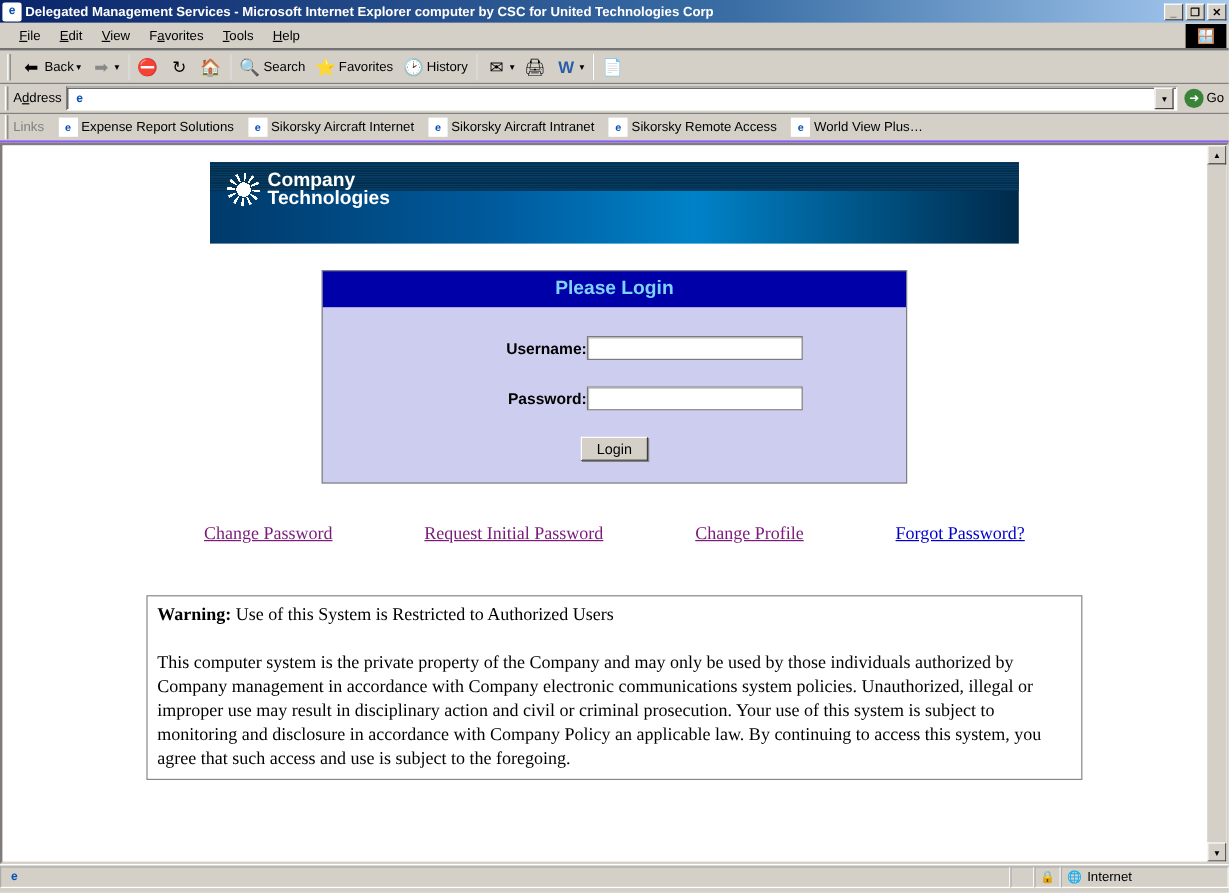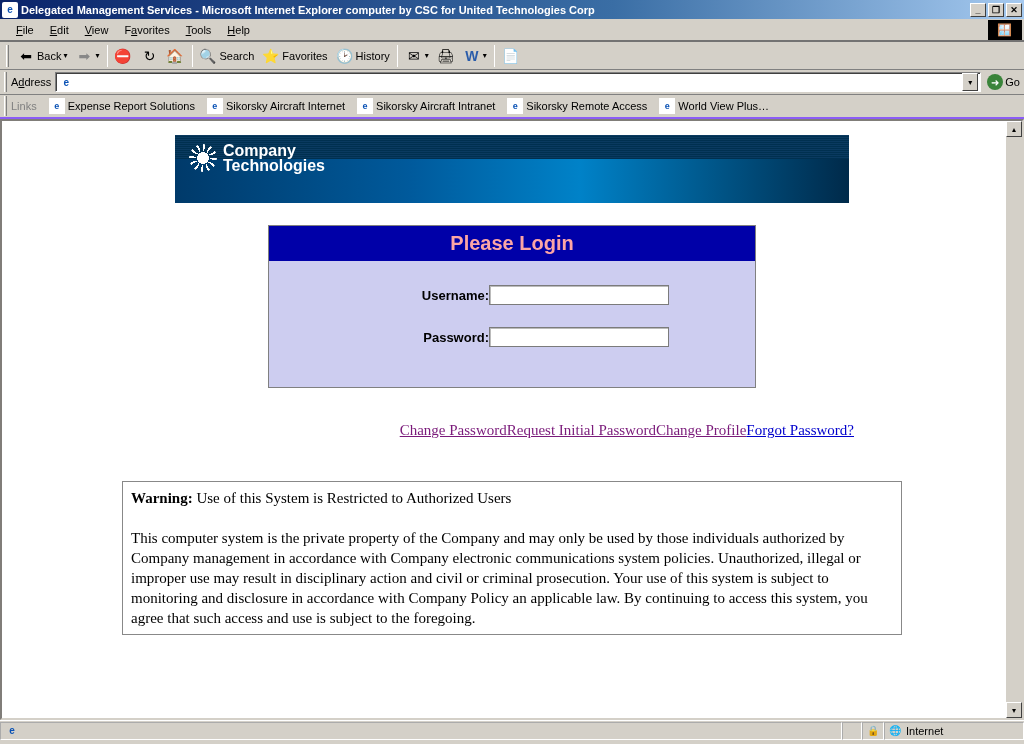--- a/index.html
+++ b/index.html
@@ -132,39 +132,39 @@
 .banner .logo{position:absolute;left:14px;top:8px;color:#fff;font-family:Arial,sans-serif;display:flex;align-items:center;}
 .banner .logo .wheel{width:28px;height:28px;border-radius:50%;background:radial-gradient(circle,#fff 0 6px,transparent 6px);position:relative;margin-right:6px;}
 .banner .logo .wheel::before{content:"";position:absolute;inset:0;background:conic-gradient(#fff 0 10deg,transparent 10deg 30deg,#fff 30deg 40deg,transparent 40deg 60deg,#fff 60deg 70deg,transparent 70deg 90deg,#fff 90deg 100deg,transparent 100deg 120deg,#fff 120deg 130deg,transparent 130deg 150deg,#fff 150deg 160deg,transparent 160deg 180deg,#fff 180deg 190deg,transparent 190deg 210deg,#fff 210deg 220deg,transparent 220deg 240deg,#fff 240deg 250deg,transparent 250deg 270deg,#fff 270deg 280deg,transparent 280deg 300deg,#fff 300deg 310deg,transparent 310deg 330deg,#fff 330deg 340deg,transparent 340deg 360deg);border-radius:50%;-webkit-mask:radial-gradient(circle,transparent 7px,#000 7px);}
 .banner .logo .txt{font-size:16px;font-weight:bold;line-height:15px;}
 .loginbox{
   width:488px;margin:22px auto 0;
   border:1px solid #808080;
   background:#cdcdf0;
 }
 .loginbox .hdr{
-  background:#0000a8;color:#fca5a5;text-align:center;
-  font-weight:bold;font-size:20px;padding:6px 0;font-family:Arial,sans-serif;
+  background:#0000a8;color:#7dd3fc;text-align:center;
+  font-weight:bold;font-size:16px;padding:6px 0;font-family:Arial,sans-serif;
 }
 .loginbox .body{padding:24px 40px 18px;}
 .frow{display:flex;align-items:center;margin-bottom:22px;}
 .frow label{width:180px;font-weight:bold;font-size:13px;font-family:Arial,sans-serif;text-align:right;}
 .frow input{
   width:180px;height:20px;border:1px solid #7b7b7b;
   box-shadow:inset 1px 1px 0 #bbb;padding:1px 3px;font:12px Arial;
 }
 .login-btn-row{text-align:center;margin-top:6px;}
 .login-btn{
   padding:2px 12px;font:12px Arial;background:#d4d0c8;
   border:1px solid #fff;border-right-color:#404040;border-bottom-color:#404040;
   box-shadow:1px 1px 0 #808080;cursor:pointer;
 }
 .actions{
   width:700px;margin:34px auto 0;
-  display:flex;justify-content:flex-end;padding:0 8px;
+  display:flex;justify-content:space-between;padding:0 8px;
   font-family:"Times New Roman",serif;font-size:15px;
 }
 .actions a{color:#7a1a7a;text-decoration:underline;cursor:pointer;}
 .actions a.blue{color:#0000cc;}
 .warn{
   width:780px;margin:42px auto 0;
   border:1px solid #888;padding:6px 8px;
   font-family:"Times New Roman",serif;font-size:15px;line-height:20px;
 }
 
@@ -314,20 +314,23 @@
       <div class="hdr">Please Login</div>
       <div class="body">
         <div class="frow">
           <label>Username:</label>
           <input type="text" style="">
         </div>
         <div class="frow">
           <label>Password:</label>
           <input type="password" style="">
         </div>
+        <div class="login-btn-row">
+          <button class="login-btn">Login</button>
+        </div>
       </div>
     </div>
 
     <div class="actions">
       <a>Change Password</a>
       <a>Request Initial Password</a>
       <a>Change Profile</a>
       <a class="blue">Forgot Password?</a>
     </div>
 

